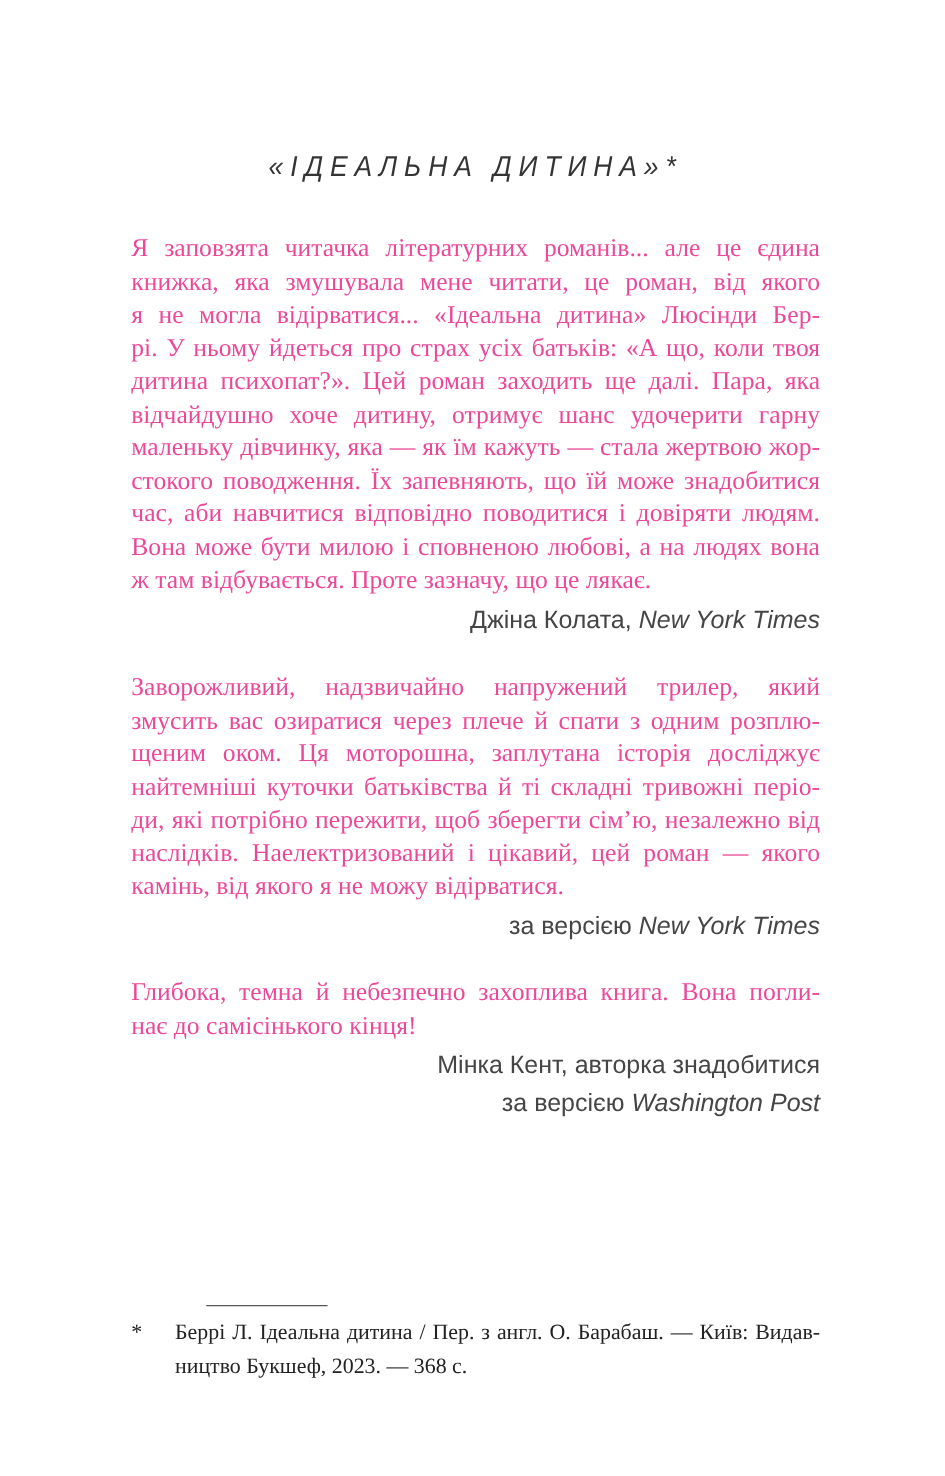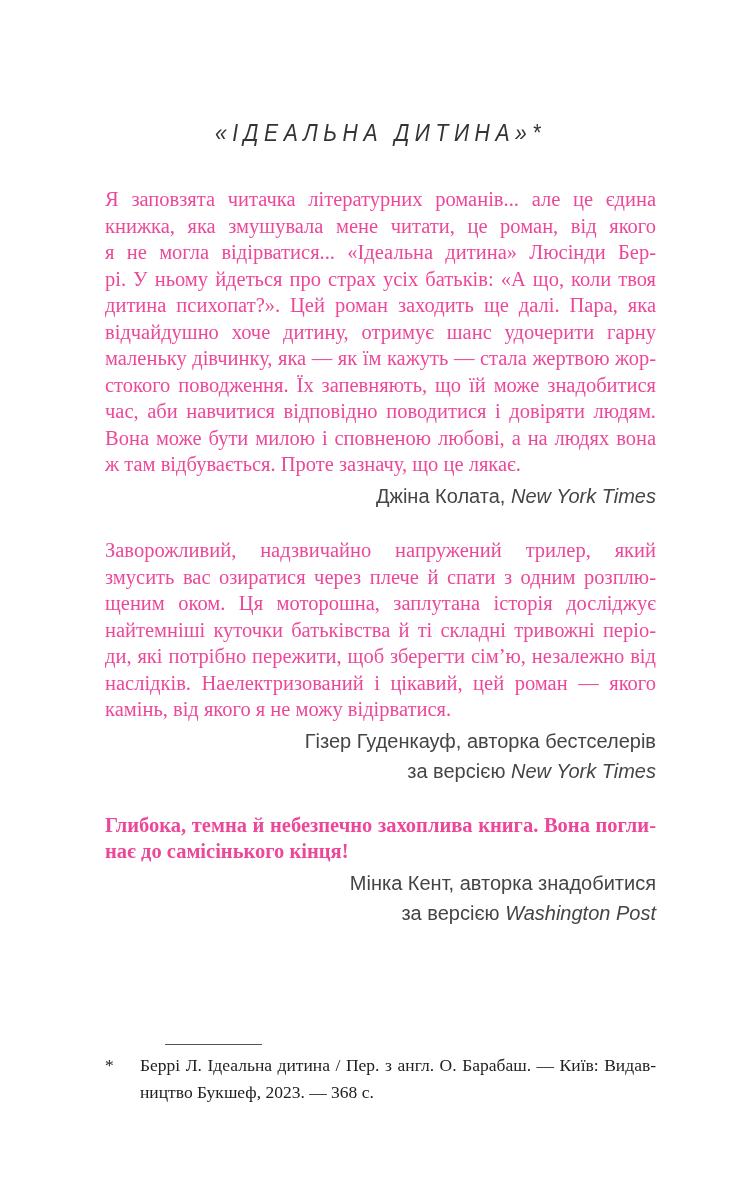--- a/index.html
+++ b/index.html
@@ -33,21 +33,21 @@
     white-space: nowrap;
   }
   .quote {
     font-family: "Liberation Serif", serif;
     font-size: 20.5px;
     line-height: 26.5px;
     color: #ec4899;
   }
   .q1 { margin-top: 38px; }
   .q2 { margin-top: 26px; }
-  .q3 { margin-top: 25px; font-weight: bold; }
+  .q3 { margin-top: 25px; }
   .bline {
     text-align: justify;
     text-align-last: justify;
   }
   .bline.last {
     text-align: left;
     text-align-last: left;
   }
   .attr {
     font-family: "Liberation Sans", sans-serif;
@@ -112,21 +112,20 @@
   <div class="quote q2">
     <div class="bline">Заворожливий, надзвичайно напружений трилер, який</div>
     <div class="bline">змусить вас озиратися через плече й спати з одним розплю-</div>
     <div class="bline">щеним оком. Ця моторошна, заплутана історія досліджує</div>
     <div class="bline">найтемніші куточки батьківства й ті складні тривожні періо-</div>
     <div class="bline">ди, які потрібно пережити, щоб зберегти сім’ю, незалежно від</div>
     <div class="bline">наслідків. Наелектризований і цікавий, цей роман — якого</div>
     <div class="bline last">камінь, від якого я не можу відірватися.</div>
   </div>
   <div class="attr">
-    <div><span>Гізер Гуденкауф, авторка бестселерів</span><span class="em"></span></div>
     <div><span>за версією </span><span class="em">New York Times</span></div>
   </div>
 
   <div class="quote q3">
     <div class="bline">Глибока, темна й небезпечно захоплива книга. Вона погли-</div>
     <div class="bline last">нає до самісінького кінця!</div>
   </div>
   <div class="attr">
     <div><span>Мінка Кент, авторка знадобитися</span><span class="em"></span></div>
     <div><span>за версією </span><span class="em">Washington Post</span></div>

